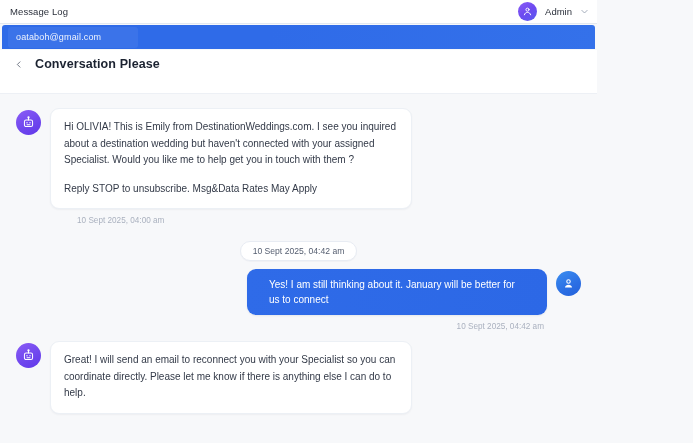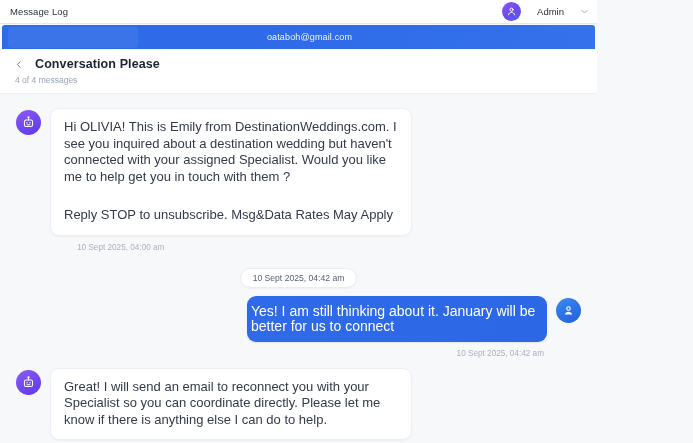--- a/index.html
+++ b/index.html
@@ -43,21 +43,21 @@
   .topbar-title {
     font-size: 9.5px;
     font-weight: 400;
     color: #2b303b;
     letter-spacing: 0.1px;
   }
 
   .topbar-right {
     display: flex;
     align-items: center;
-    gap: 16px;
+    gap: 8px;
   }
 
   .avatar-admin {
     width: 19px;
     height: 19px;
     border-radius: 50%;
     background: linear-gradient(145deg, #8b5cf6 0%, #6d4af0 50%, #5b5cf0 100%);
     display: flex;
     align-items: center;
     justify-content: center;
@@ -88,23 +88,22 @@
     background: #f7f8fa;
   }
 
   .banner {
     position: relative;
     height: 24px;
     background: linear-gradient(100deg, #2f6be8 0%, #2f6be8 45%, #3471ea 100%);
     border-radius: 3px 3px 0 0;
     display: flex;
     align-items: center;
-    padding-left: 22px;
+    padding-left: 14px;
     overflow: hidden;
-    justify-content: center;
   }
 
   .banner::before {
     content: "";
     position: absolute;
     left: 6px;
     top: 2px;
     width: 130px;
     height: 21px;
     background: rgba(255,255,255,0.06);
@@ -201,33 +200,33 @@
     margin-top: 2px;
   }
   .avatar-user svg { display: block; }
 
   .bubble-in {
     background: #ffffff;
     border: 1px solid #ecf0f5;
     border-radius: 9px;
     padding: 10px 13px 11px 13px;
     box-shadow: 0 1px 2px rgba(27,34,48,0.045);
-    font-size: 13px;
+    font-size: 10px;
     line-height: 16.5px;
     color: #333a48;
     max-width: 362px;
   }
 
-  .bubble-in p + p { margin-top: 22px; }
+  .bubble-in p + p { margin-top: 12px; }
 
   .bubble-out {
     background: linear-gradient(100deg, #2f6be8 0%, #2c68e6 100%);
     border-radius: 9px;
-    padding: 8px 4px;
-    font-size: 14px;
+    padding: 8px 22px;
+    font-size: 10px;
     line-height: 15px;
     color: #ffffff;
     max-width: 300px;
     box-shadow: 0 1px 2px rgba(27,34,48,0.08);
   }
 
   .ts {
     font-size: 8.2px;
     color: #aab1bf;
     margin-top: 7px;
@@ -286,21 +285,20 @@
 
   <div class="conv-header">
     <div class="conv-title-row">
       <span class="back-btn">
         <svg width="8" height="13" viewBox="0 0 24 24" fill="none" stroke="currentColor" stroke-width="2.3" stroke-linecap="round" stroke-linejoin="round">
           <polyline points="15 4 7 12 15 20"></polyline>
         </svg>
       </span>
       <span class="conv-title">Conversation Please</span>
     </div>
-    <div class="conv-sub">4 of 4 messages</div>
   </div>
 
   <div class="thread">
 
     <div class="msg-row">
       <span class="avatar-bot">
         <svg width="13" height="13" viewBox="0 0 24 24" fill="none" stroke="#ffffff" stroke-width="1.9" stroke-linecap="round" stroke-linejoin="round">
           <rect x="4.5" y="7.5" width="15" height="12" rx="3"></rect>
           <line x1="12" y1="3.2" x2="12" y2="7.5"></line>
           <circle cx="12" cy="2.6" r="1.1" fill="#ffffff"></circle>

